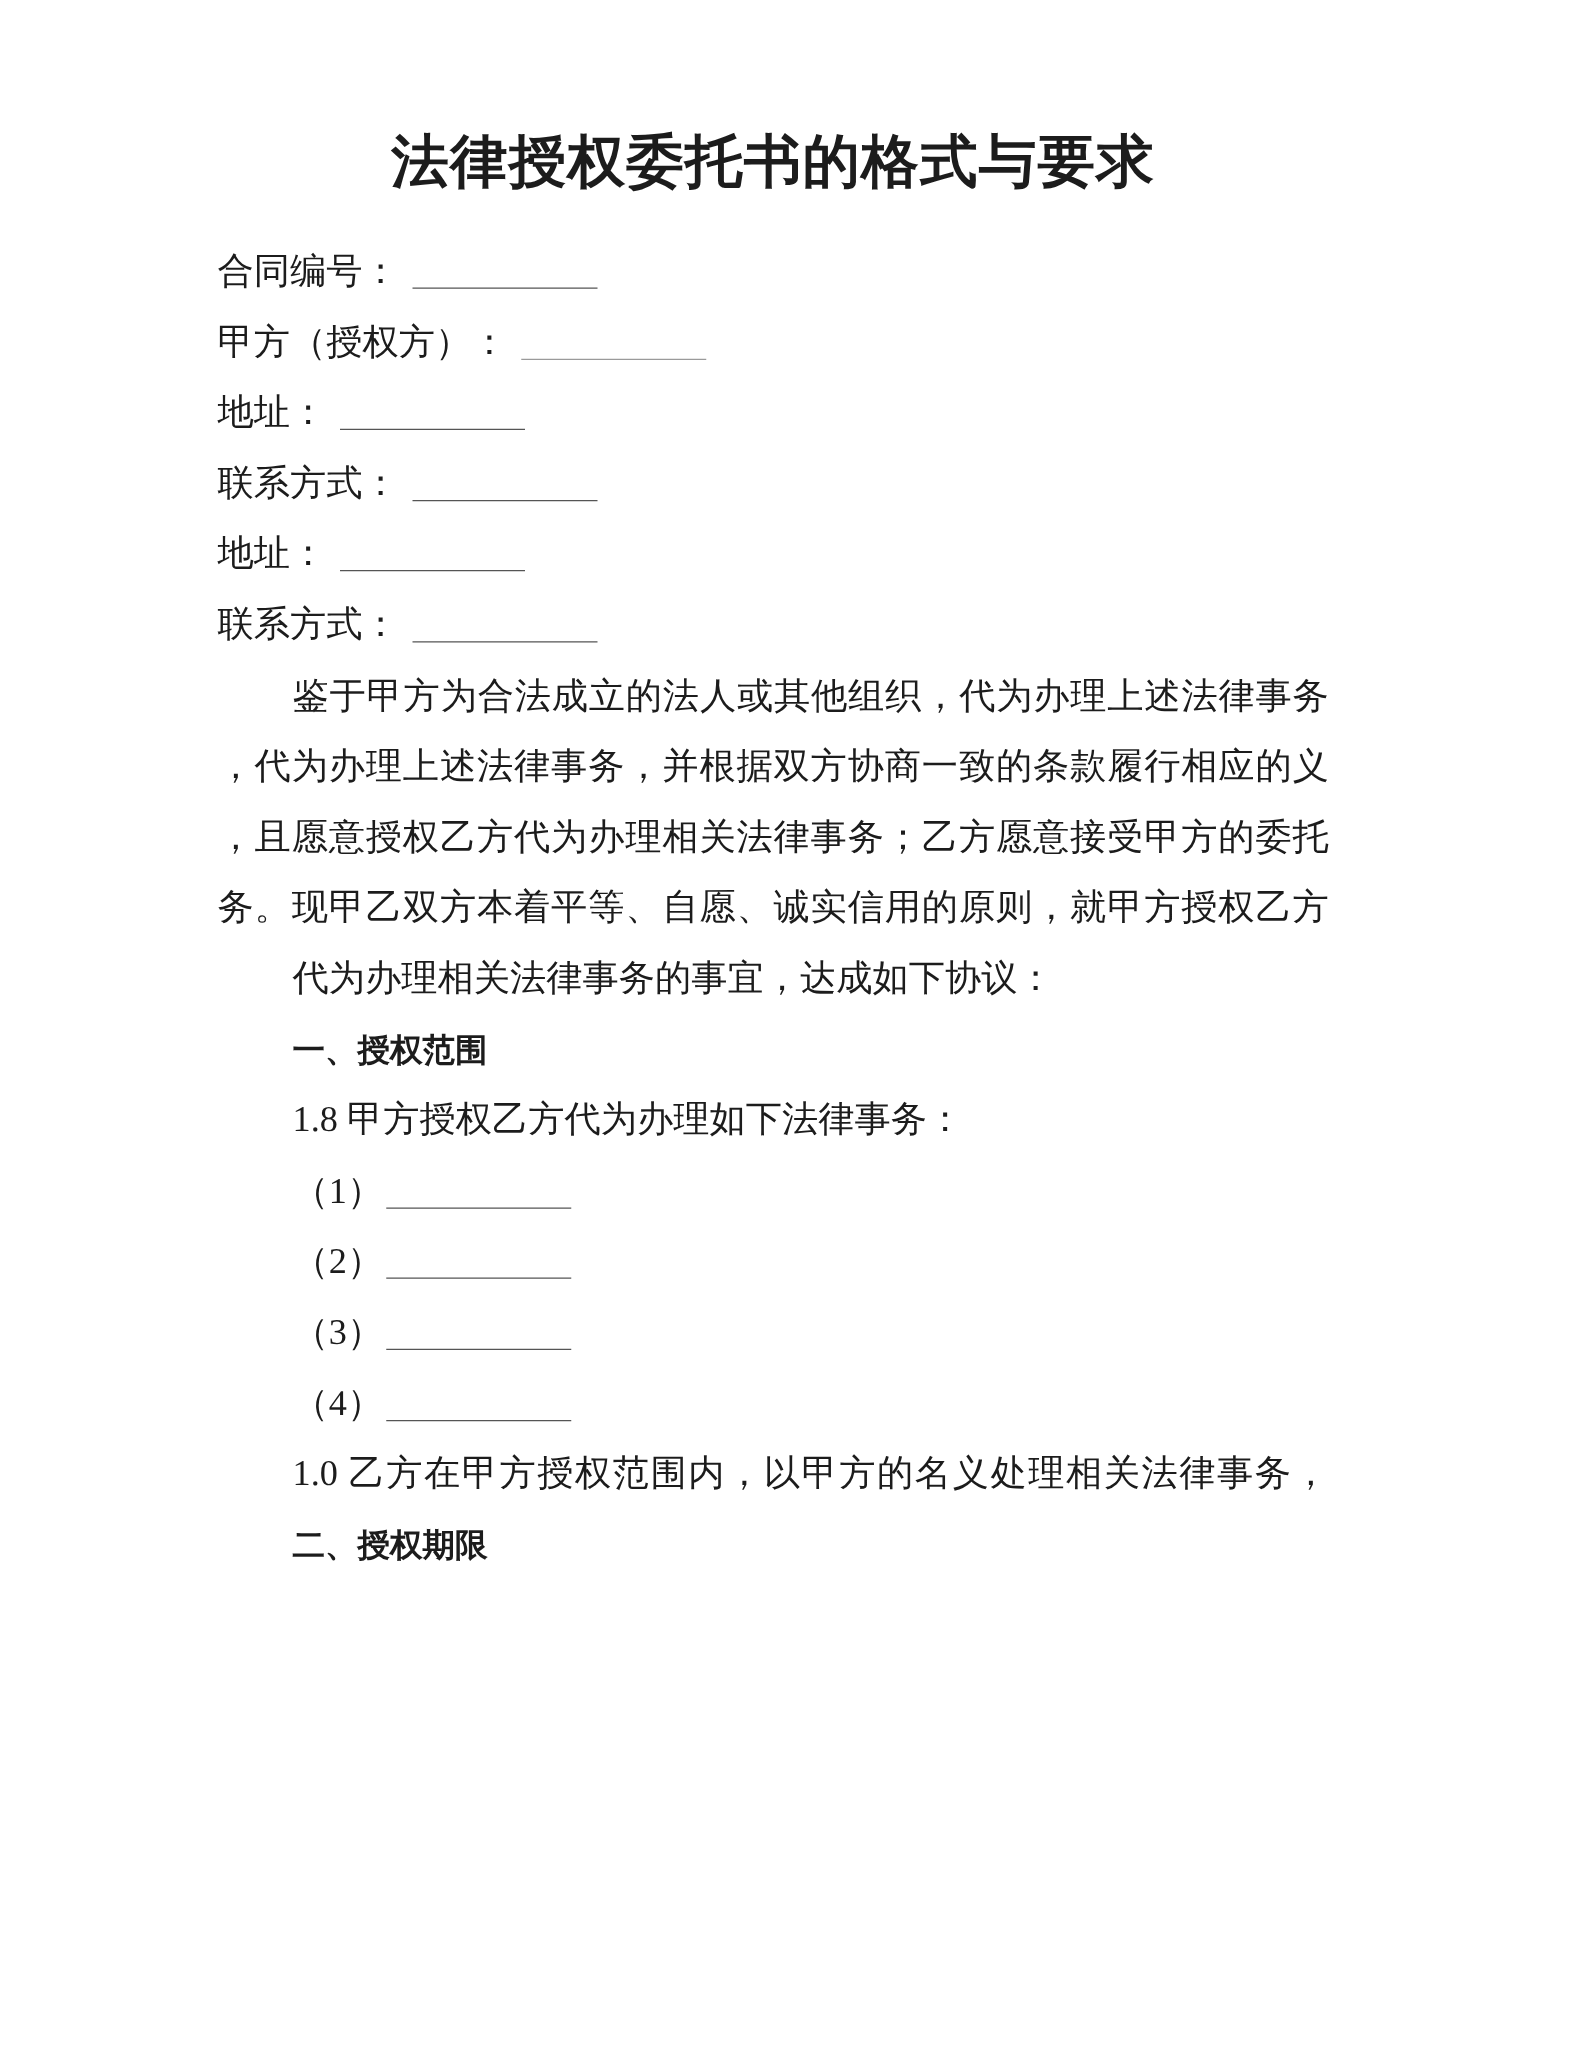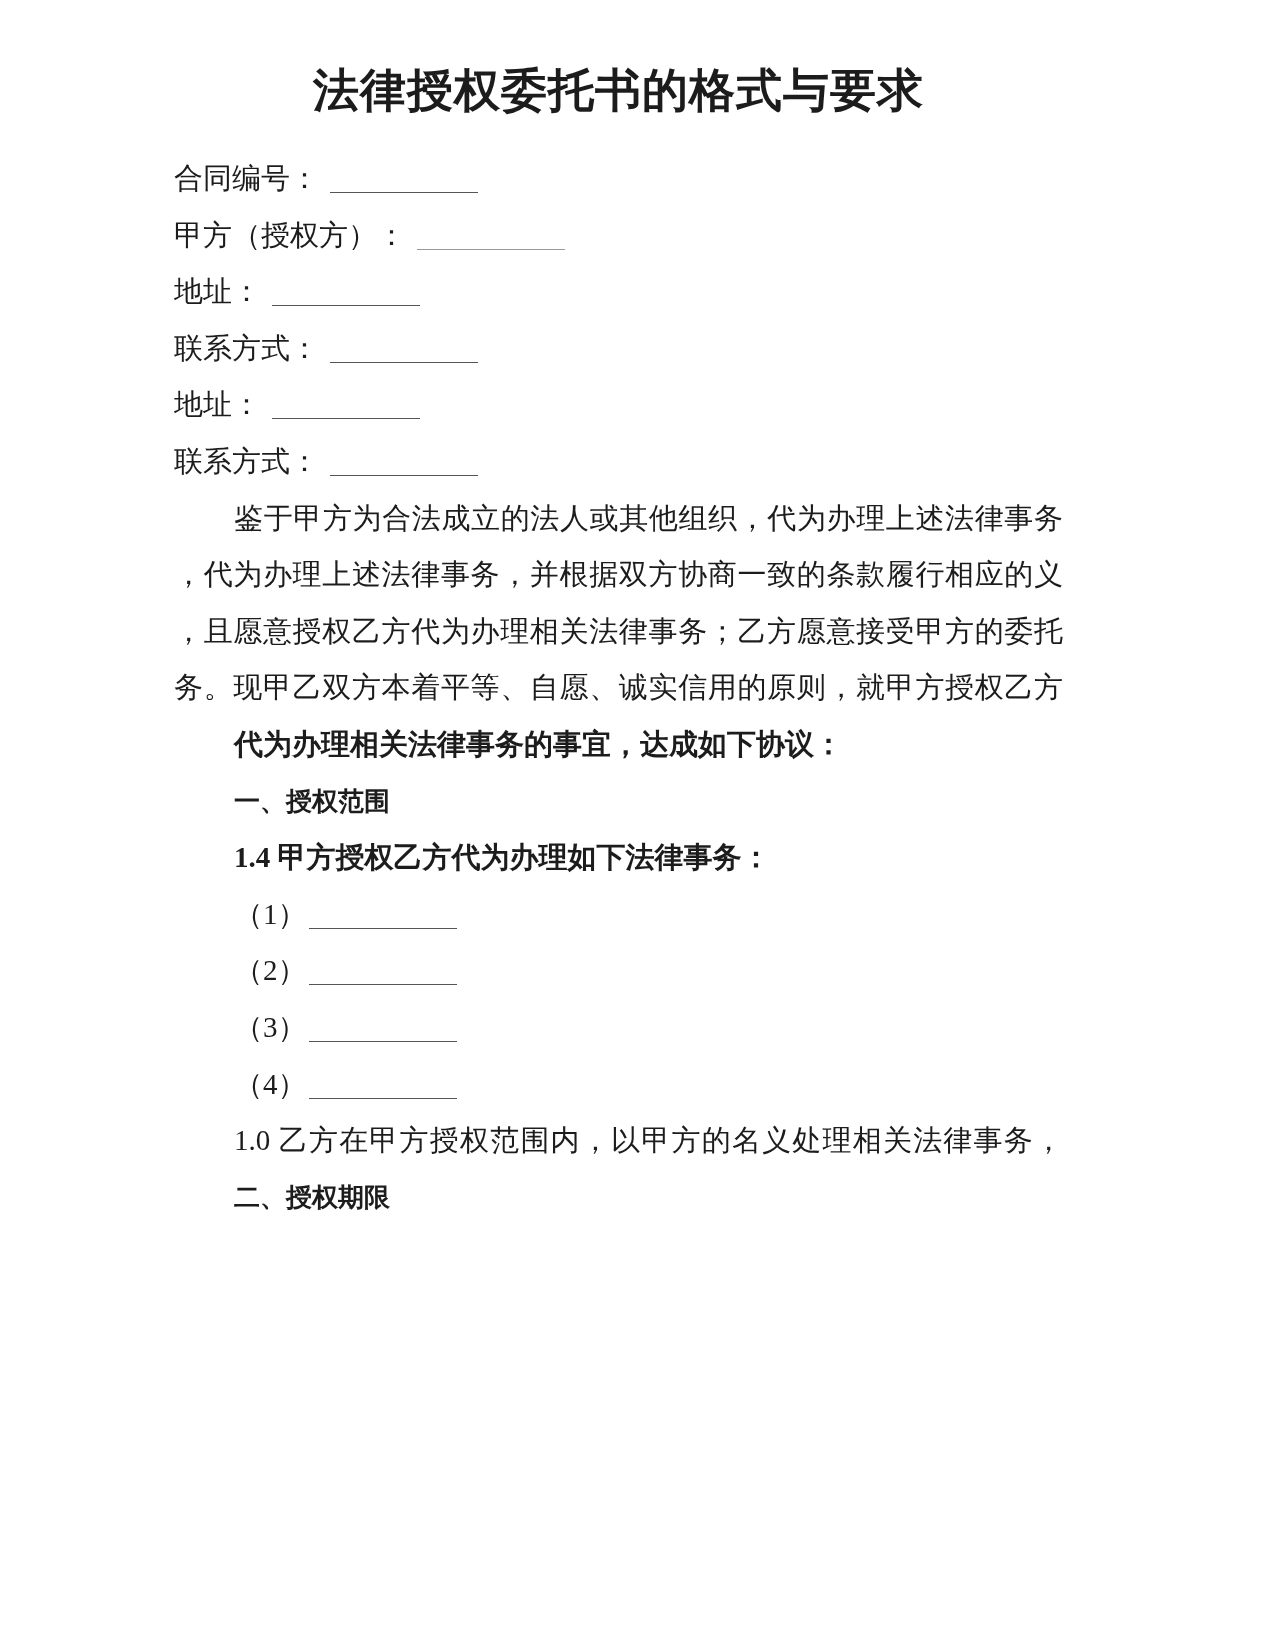--- a/index.html
+++ b/index.html
@@ -15,38 +15,37 @@
     font-family: "Liberation Serif", "DejaVu Serif", serif;
     color: #1c1c1c;
     overflow: hidden;
     box-sizing: border-box;
   }
   .content {
     padding: 0 212px 0 174px;
   }
   .title {
     margin: 0;
-    padding-top: 62px;
+    padding-top: 101px;
     font-size: 46px;
     line-height: 57px;
     font-weight: bold;
     text-align: center;
     letter-spacing: 1px;
   }
   .body-block {
     margin-top: 31px;
   }
   .line {
     font-size: 29px;
     line-height: 56.6px;
     white-space: nowrap;
   }
   .wrap {
     white-space: normal;
-    font-weight: bold;
   }
   .ind {
     text-indent: 60px;
   }
   .just {
     white-space: normal;
     text-align: justify;
     text-align-last: justify;
   }
   .head {
@@ -99,21 +98,21 @@
         <span>联系方式：</span><span class="blank after-colon"></span>
       </div>
 
       <div class="line just ind">鉴于甲方为合法成立的法人或其他组织，代为办理上述法律事务</div>
       <div class="line just">，代为办理上述法律事务，并根据双方协商一致的条款履行相应的义</div>
       <div class="line just">，且愿意授权乙方代为办理相关法律事务；乙方愿意接受甲方的委托</div>
       <div class="line just">务。现甲乙双方本着平等、自愿、诚实信用的原则，就甲方授权乙方</div>
       <div class="line wrap ind">代为办理相关法律事务的事宜，达成如下协议：</div>
 
       <div class="line head ind">一、授权范围</div>
-      <div class="line wrap ind">1.4 甲方授权乙方代为办理如下法律事务：</div>
+      <div class="line wrap ind">1.8 甲方授权乙方代为办理如下法律事务：</div>
 
       <div class="line ind">
         <span>（1）</span><span class="blank after-paren"></span>
       </div>
       <div class="line ind">
         <span>（2）</span><span class="blank after-paren"></span>
       </div>
       <div class="line ind">
         <span>（3）</span><span class="blank after-paren"></span>
       </div>

